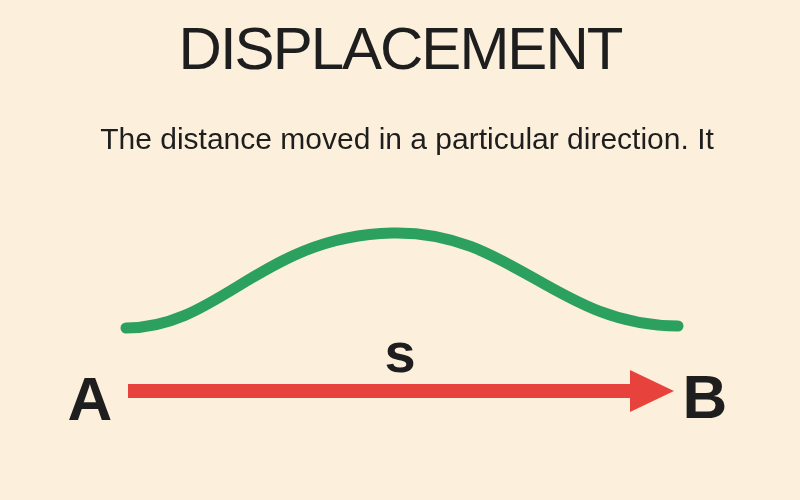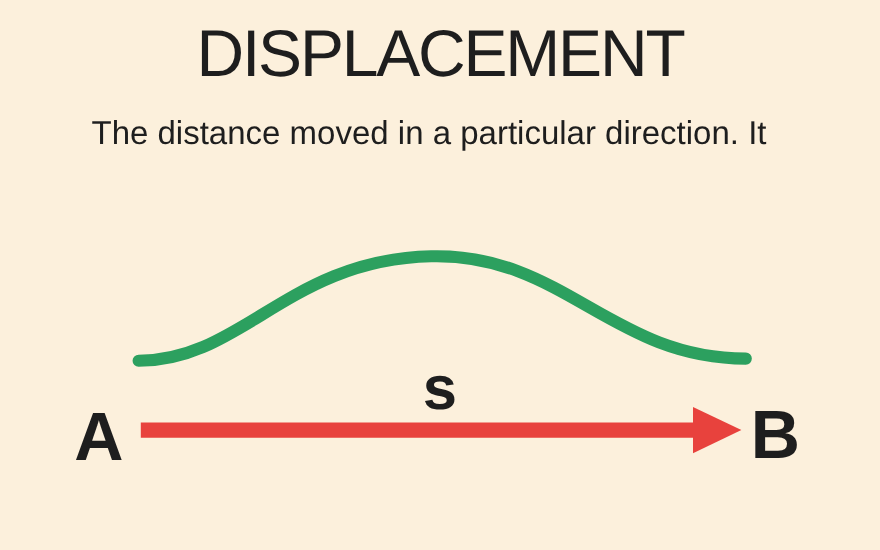--- a/index.html
+++ b/index.html
@@ -27,21 +27,21 @@
     line-height: 70px;
     font-weight: 400;
     letter-spacing: -2px;
     color: #1E1E1E;
   }
   .definition {
     position: absolute;
     top: 101px;
     left: 0;
     width: 780px;
-    margin: 0;
+    margin: 17px;
     text-align: center;
     font-size: 30px;
     line-height: 42px;
     font-weight: 400;
     color: #1E1E1E;
   }
   .def-line { display: block; }
   .diagram-svg {
     position: absolute;
     top: 0;

